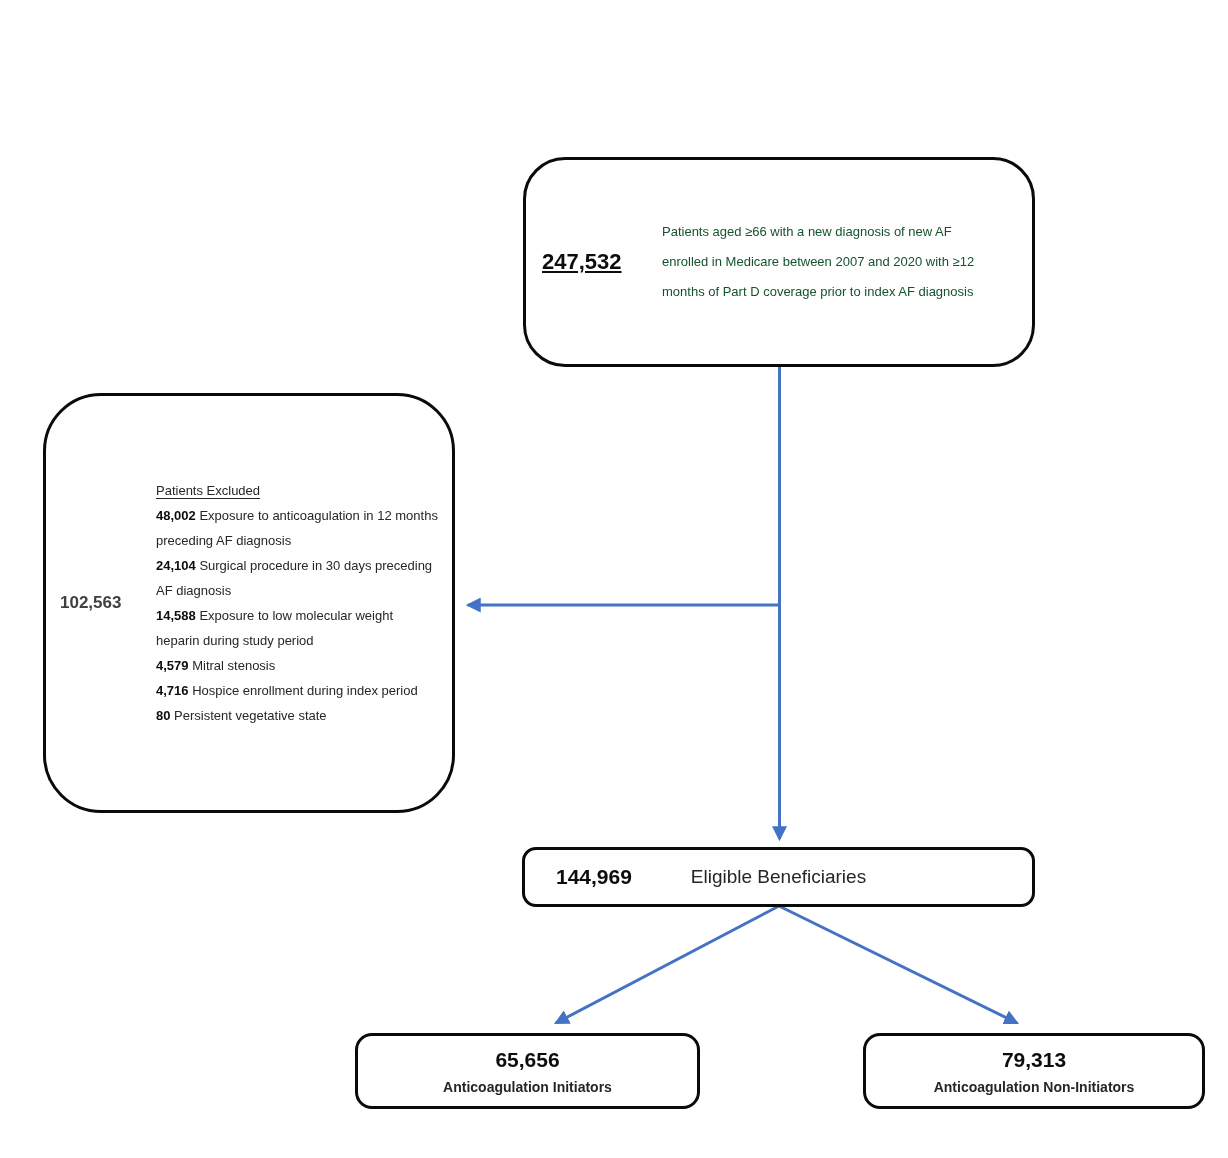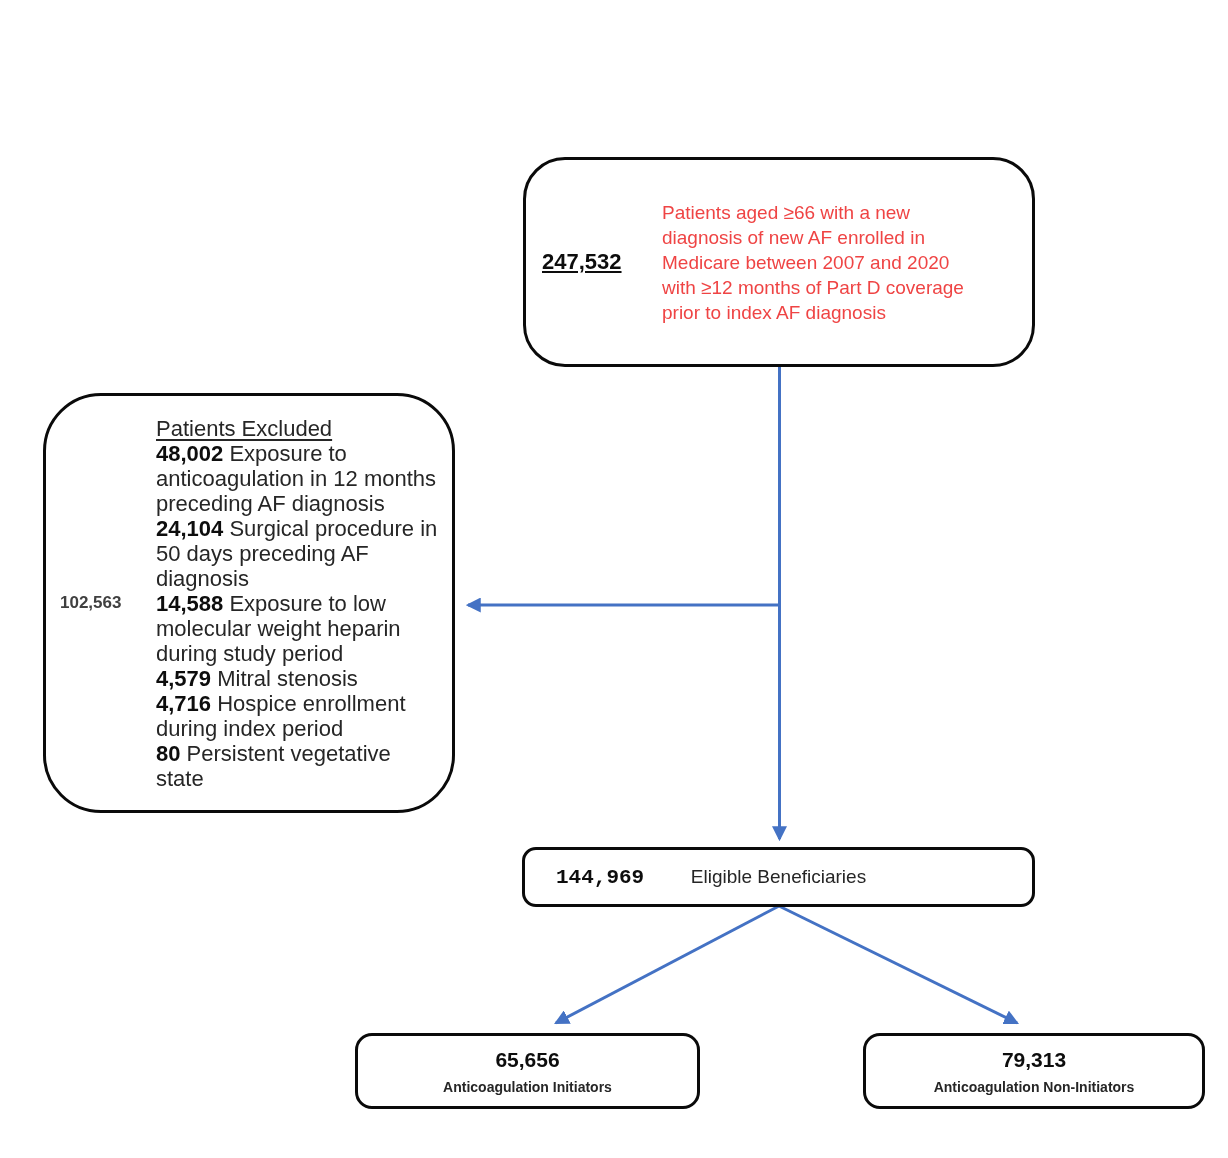--- a/index.html
+++ b/index.html
@@ -32,46 +32,46 @@
   .box-initial {
     left: 523px; top: 157px; width: 512px; height: 210px;
     border-radius: 42px;
     display: flex; align-items: center;
     padding: 0 28px 0 16px; gap: 20px;
   }
   .box-initial .count {
     font-size: 22px; font-weight: bold; color: #0d0d0d; flex: none; width: 100px; text-decoration: underline;
   }
   .box-initial .desc {
-    font-size: 19px; line-height: 25px; color: #ef4444; width: 318px;
+    font-size: 13px; line-height: 30px; color: #14532d; width: 318px;
   }
 
   
   .box-excluded {
     left: 43px; top: 393px; width: 412px; height: 420px;
     border-radius: 58px;
     display: flex; align-items: center;
     padding: 0 14px 0 14px; gap: 10px;
   }
   .box-excluded .count {
     font-size: 17px; font-weight: bold; color: #404040; flex: none; width: 86px;
   }
-  .excl-text { width: 292px; font-size: 22px; line-height: 25px; color: #262626; }
+  .excl-text { width: 292px; font-size: 13px; line-height: 25px; color: #262626; }
   .excl-heading { text-decoration: underline; text-underline-offset: 3px; }
   .excl-item b { font-weight: bold; color: #0d0d0d; }
 
   
   .box-eligible {
     left: 522px; top: 847px; width: 513px; height: 60px;
     border-radius: 14px;
     display: flex; align-items: center; justify-content: center;
   }
   .box-eligible .count {
     position: absolute; left: 31px; top: 50%; transform: translateY(-50%);
-    font-size: 21px; font-weight: bold; color: #0d0d0d; font-family: Liberation Mono, monospace;
+    font-size: 21px; font-weight: bold; color: #0d0d0d;
   }
   .box-eligible .label { font-size: 19px; color: #262626; }
 
   
   .box-bottom {
     display: flex; flex-direction: column; align-items: center; justify-content: center;
     gap: 7px; border-radius: 17px;
   }
   .box-initiators { left: 355px; top: 1033px; width: 345px; height: 76px; }
   .box-noninitiators { left: 863px; top: 1033px; width: 342px; height: 76px; }
@@ -99,21 +99,21 @@
   <div class="box box-initial">
     <div class="count">247,532</div>
     <div class="desc">Patients aged ≥66 with a new diagnosis of new AF enrolled in Medicare between 2007 and 2020 with ≥12 months of Part D coverage prior to index AF diagnosis</div>
   </div>
 
   <div class="box box-excluded">
     <div class="count">102,563</div>
     <div class="excl-text">
       <div class="excl-heading">Patients Excluded</div>
       <div class="excl-item"><b>48,002</b> <span>Exposure to anticoagulation in 12 months preceding AF diagnosis</span></div>
-      <div class="excl-item"><b>24,104</b> <span>Surgical procedure in 50 days preceding AF diagnosis</span></div>
+      <div class="excl-item"><b>24,104</b> <span>Surgical procedure in 30 days preceding AF diagnosis</span></div>
       <div class="excl-item"><b>14,588</b> <span>Exposure to low molecular weight heparin during study period</span></div>
       <div class="excl-item"><b>4,579</b> <span>Mitral stenosis</span></div>
       <div class="excl-item"><b>4,716</b> <span>Hospice enrollment during index period</span></div>
       <div class="excl-item"><b>80</b> <span>Persistent vegetative state</span></div>
     </div>
   </div>
 
   <div class="box box-eligible">
     <div class="count">144,969</div>
     <div class="label">Eligible Beneficiaries</div>

